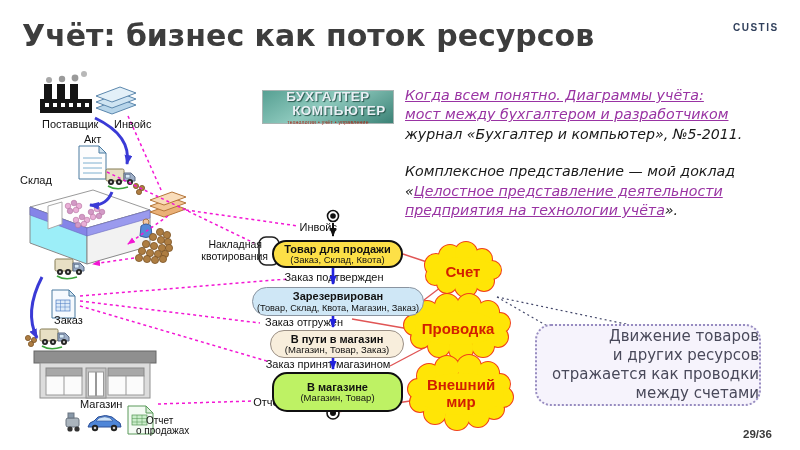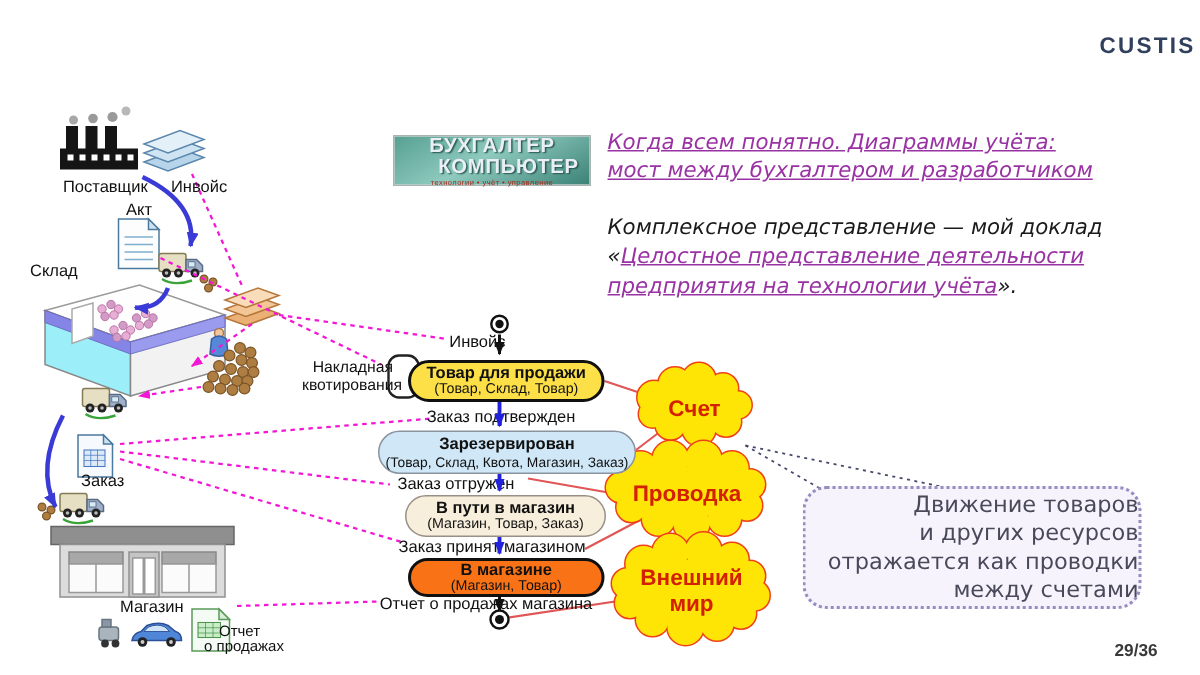--- a/index.html
+++ b/index.html
@@ -2,21 +2,21 @@
 <html><head>
 <meta charset="utf-8">
 <style>
   html,body{margin:0;padding:0;background:#fff}
   .slide{position:relative;width:800px;height:450px;background:#ffffff;overflow:hidden;
          font-family:"Liberation Sans",sans-serif;}
   #scene{position:absolute;left:0;top:0;z-index:1}
 
   .title{position:absolute;left:22px;top:18px;z-index:2;font-family:"DejaVu Sans",sans-serif;
          font-weight:bold;font-size:30px;color:#3d3d3d;white-space:nowrap}
-  .brand{position:absolute;left:733px;top:22px;z-index:2;font-size:15px;font-weight:bold;
+  .brand{position:absolute;left:733px;top:22px;z-index:2;font-size:10px;font-weight:bold;
          letter-spacing:1.5px;color:#31405c}
   .pagenum{position:absolute;left:743px;top:428px;z-index:2;font-size:11.5px;font-weight:bold;color:#3a3a3a}
 
   .maglogo{position:absolute;left:262px;top:90px;width:132px;height:34px;z-index:2;
            background:linear-gradient(150deg,#57a093 0%,#8fcabe 45%,#3b8276 100%);
            border:1px solid #a8b4b2;display:flex;flex-direction:column;align-items:center;
            justify-content:center;box-sizing:border-box}
   .maglogo .l1,.maglogo .l2{font-size:13.5px;font-weight:bold;color:#e9eff4;letter-spacing:.5px;
            line-height:14px;text-shadow:1px 1px 1px #27564c}
   .maglogo .l2{margin-left:22px}
@@ -28,21 +28,21 @@
   .lnk{color:#9933a3;text-decoration:underline;cursor:pointer}
 
   .state{position:absolute;z-index:2;box-sizing:border-box;border-radius:15px;text-align:center;
          display:flex;flex-direction:column;justify-content:center;line-height:1.12;color:#111}
   .state .st{font-size:11px;font-weight:bold;white-space:nowrap}
   .state .ss{font-size:9.5px;white-space:nowrap}
   .s1{left:272px;top:240px;width:131px;height:28px;background:#fde047;border:2.6px solid #101010}
   .s2{left:252px;top:287px;width:172px;height:29px;background:#cfe7f6;border:1.3px solid #8a94a0}
   .s2 .ss{font-size:9.2px}
   .s3{left:270px;top:330px;width:134px;height:28px;background:#f8eedc;border:1.3px solid #9a8f85}
-  .s4{left:272px;top:372px;width:131px;height:26px;background:#f97316;border:2.6px solid #101010}
+  .s4{left:272px;top:372px;width:131px;height:40px;background:#bef264;border:2.6px solid #101010}
 
   .callout{position:absolute;left:535px;top:324px;width:226px;height:82px;z-index:2;box-sizing:border-box;
            background:#f6f3fc;border:2px dotted #978cc0;border-radius:16px;color:#49495a;
            font-family:"DejaVu Sans",sans-serif;font-size:15px;line-height:19px;text-align:right;
            display:flex;flex-direction:column;justify-content:center}
 
   text{font-family:"Liberation Sans",sans-serif}
   .t-lbl{font-size:11px;fill:#111}
   .t-sm{font-size:10px;fill:#111}
   .t-note{font-size:10.5px;fill:#111}
@@ -52,31 +52,33 @@
   .cloud-fill{fill:#ffe506}
   .doc-line{stroke:#f316d4;stroke-width:1.5;stroke-dasharray:3 3;fill:none}
   .rel-line{stroke:#e05555;stroke-width:1.4;fill:none}
   .tail-line{stroke:#44486a;stroke-width:1.2;stroke-dasharray:2 3;fill:none}
 </style>
 </head>
 <body>
 
 <div class="slide">
 
+  <div class="title">Учёт: бизнес как поток ресурсов</div>
   <div class="brand">CUSTIS</div>
 
   <div class="maglogo">
     <div class="l1">БУХГАЛТЕР</div>
     <div class="l2">КОМПЬЮТЕР</div>
     <div class="tag">технологии • учёт • управление</div>
   </div>
 
   <div class="refs">
     <div><span class="lnk">Когда всем понятно. Диаграммы учёта:</span></div>
     <div><span class="lnk">мост между бухгалтером и разработчиком</span></div>
+    <div>журнал «Бухгалтер и компьютер», №5-2011.</div>
     <div class="gap"></div>
     <div>Комплексное представление — мой доклад</div>
     <div><span>«</span><span class="lnk">Целостное представление деятельности</span></div>
     <div><span class="lnk">предприятия на технологии учёта</span><span>».</span></div>
   </div>
 
   <svg id="scene" width="800" height="450" viewBox="0 0 800 450">
     <defs>
       <marker id="mB" markerUnits="userSpaceOnUse" markerWidth="10" markerHeight="8" refX="8" refY="3.5" orient="auto">
           <path d="M0,0 L9,3.5 L0,7 Z" fill="#111"></path>
@@ -392,21 +394,21 @@
     <line x1="333" y1="358" x2="333" y2="369" stroke="#2222dd" stroke-width="2.6" marker-end="url(#mBlue)"></line>
     <line x1="333" y1="398" x2="333" y2="407" stroke="#111" stroke-width="2" marker-end="url(#mB)"></line>
     <g>
       <circle cx="333" cy="413" r="6" fill="#fff" stroke="#111" stroke-width="1.6"></circle>
       <circle cx="333" cy="413" r="3" fill="#111"></circle>
     </g>
   </svg>
 
   <div class="state s1">
     <div class="st">Товар для продажи</div>
-    <div class="ss">(Товар, Склад, Товар)</div>
+    <div class="ss">(Заказ, Склад, Квота)</div>
   </div>
   <div class="state s3">
     <div class="st">В пути в магазин</div>
     <div class="ss">(Магазин, Товар, Заказ)</div>
   </div>
   <div class="state s2">
     <div class="st">Зарезервирован</div>
     <div class="ss">(Товар, Склад, Квота, Магазин, Заказ)</div>
   </div>
   <div class="state s4">

